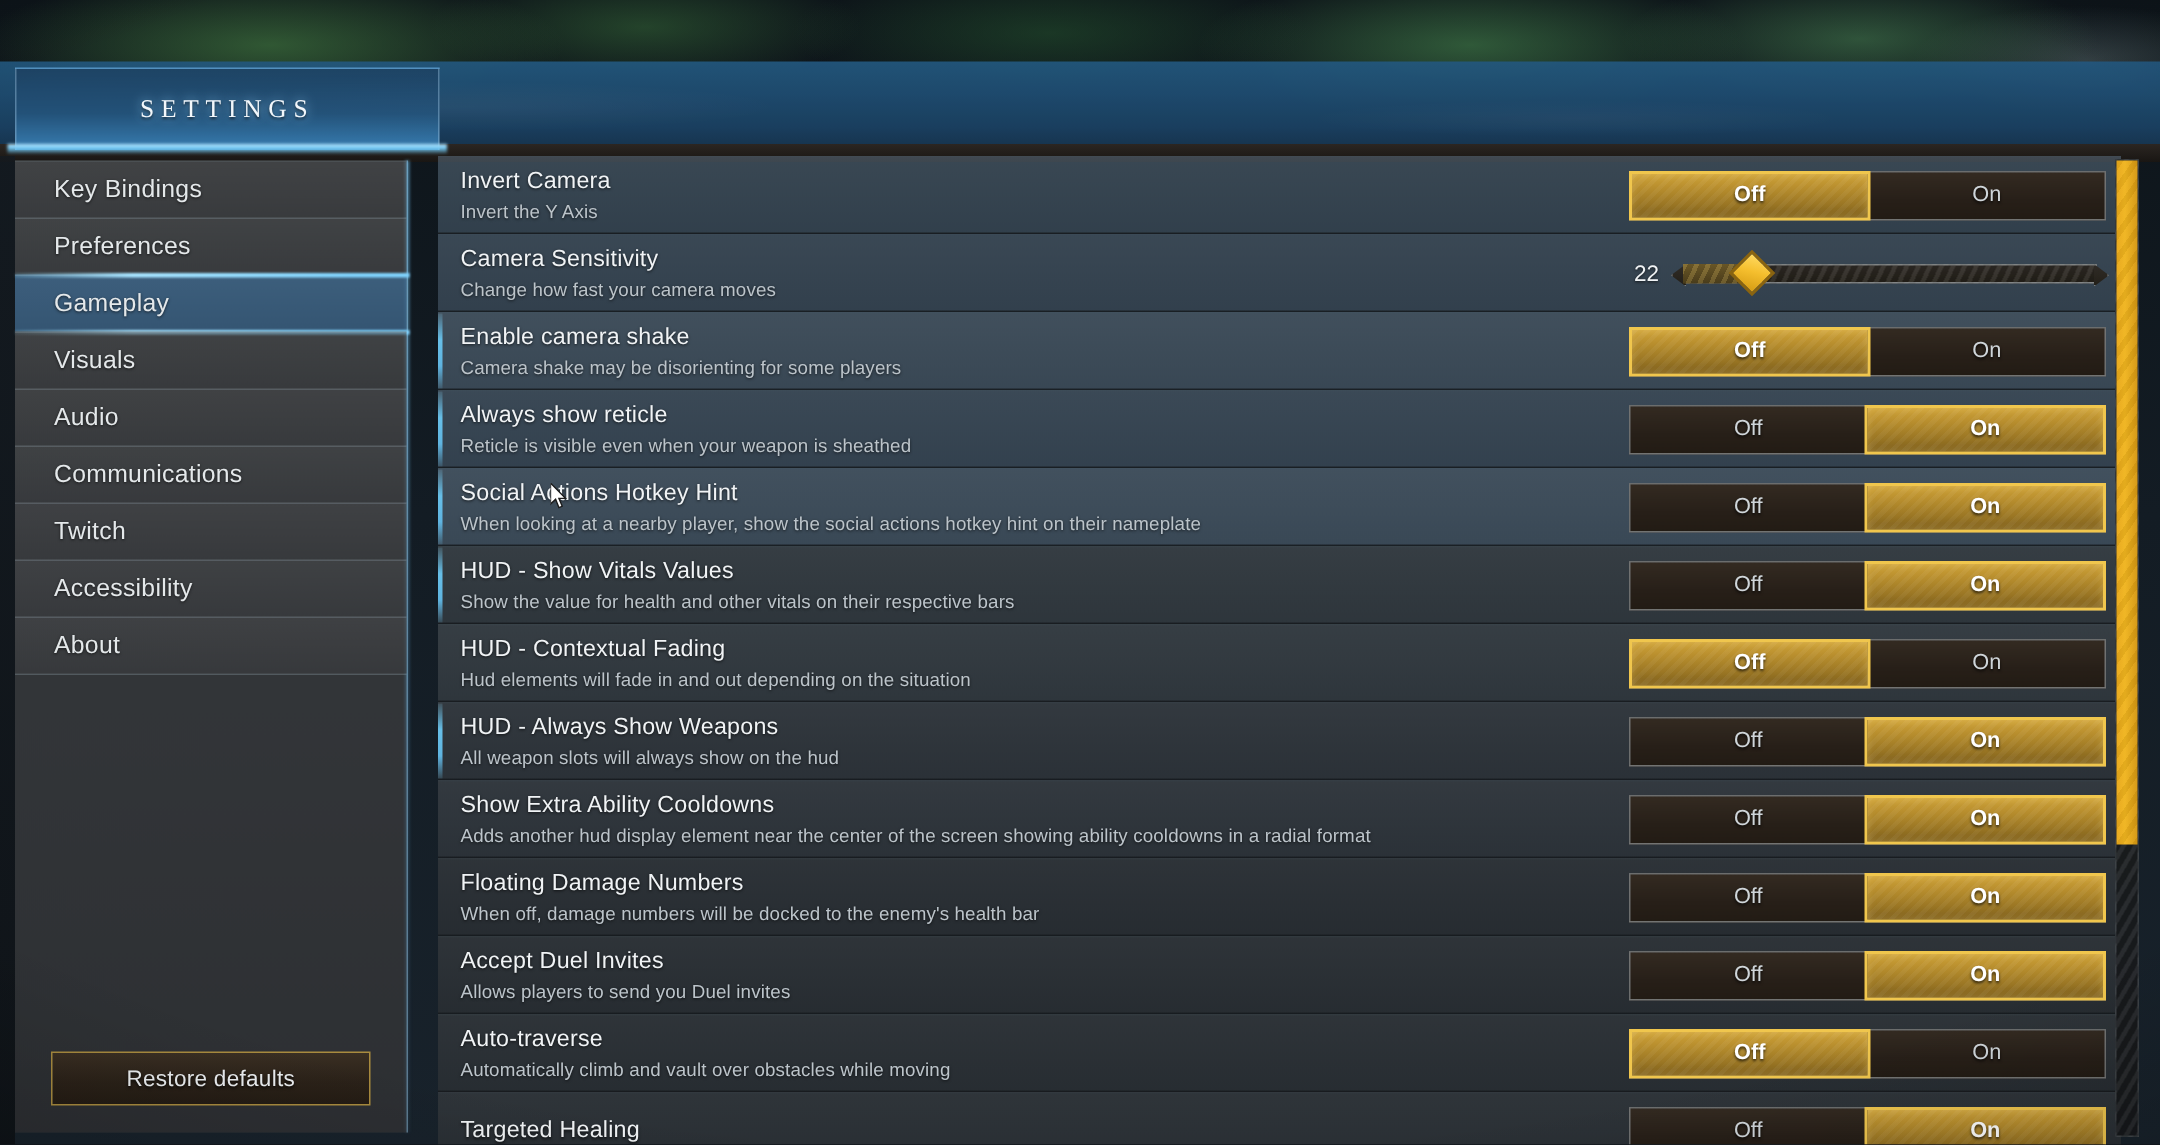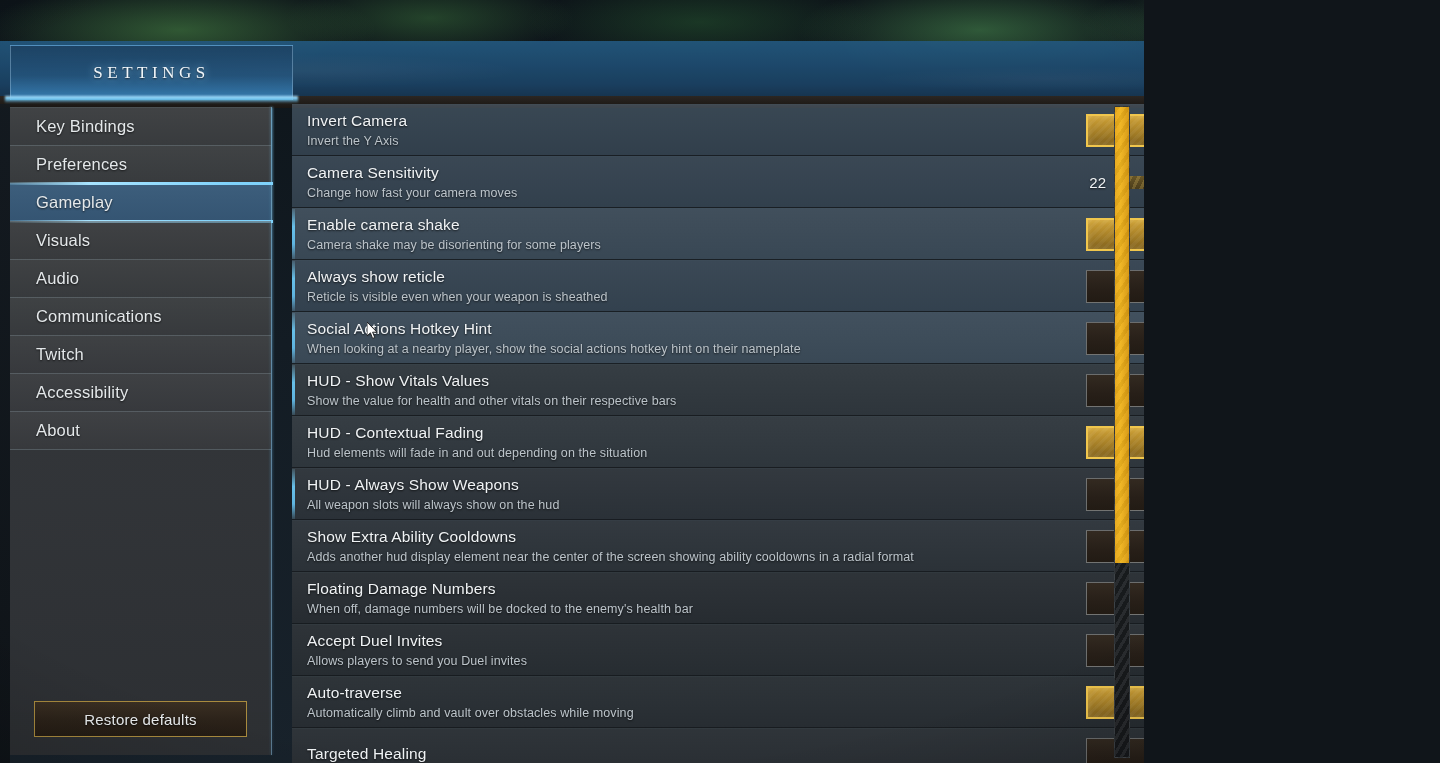--- a/index.html
+++ b/index.html
@@ -6,21 +6,21 @@
 
   html, body {
     width:1440px; height:763px;
     overflow:hidden;
     font-family:"Liberation Sans", sans-serif;
     background:#10151a;
   }
 
   #app {
     position:relative;
-    width:1144px; height:763px;
+    width:1440px; height:763px;
     overflow:hidden;
   }
 
   
   .bg-scene {
     position:absolute; inset:0;
     background:
       radial-gradient(ellipse 280px 70px at 180px 30px, rgba(60,110,60,.75), transparent 70%),
       radial-gradient(ellipse 200px 55px at 430px 18px, rgba(48,92,52,.65), transparent 72%),
       radial-gradient(ellipse 240px 60px at 700px 22px, rgba(35,78,45,.6), transparent 72%),

